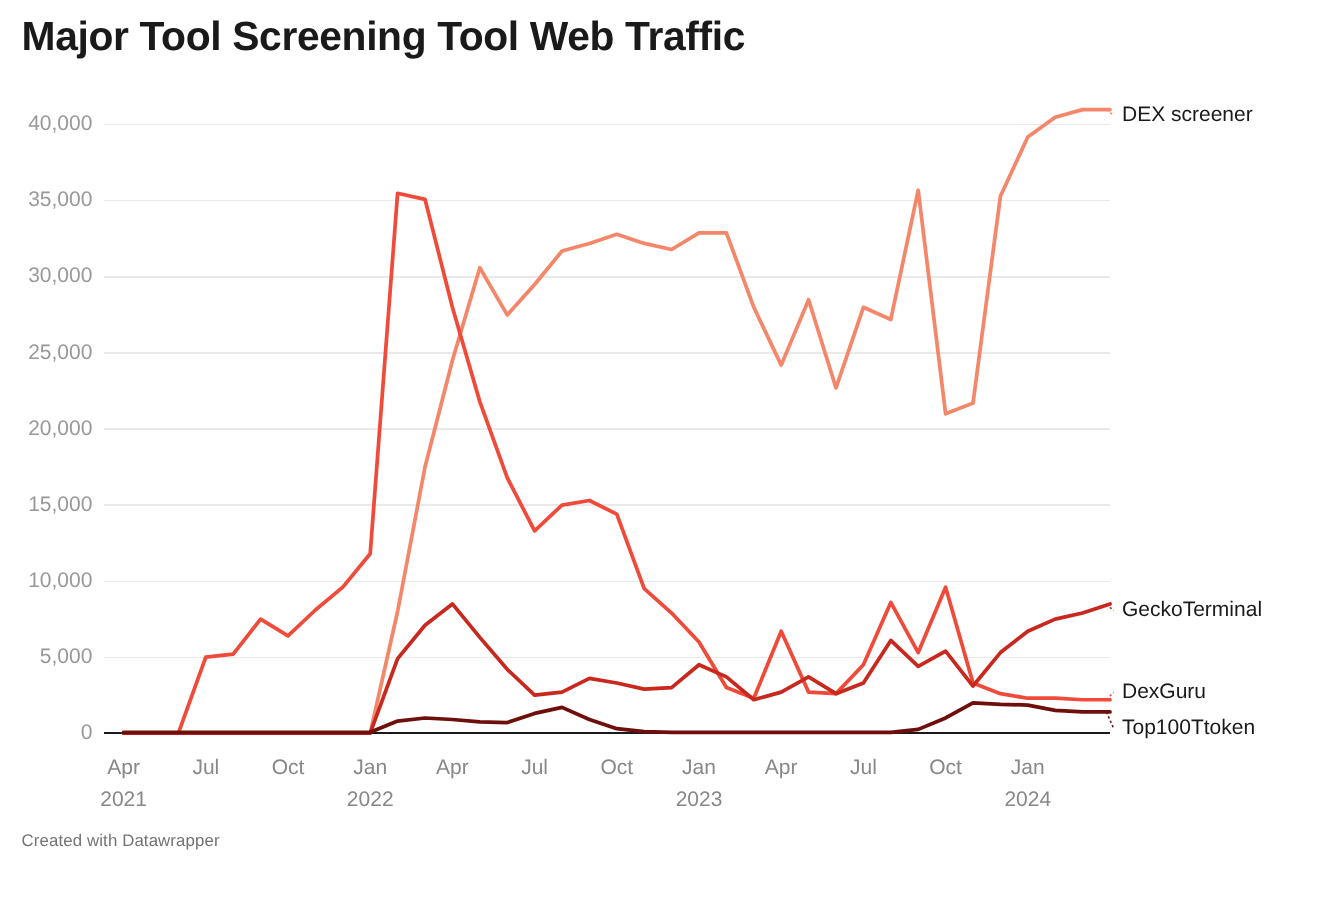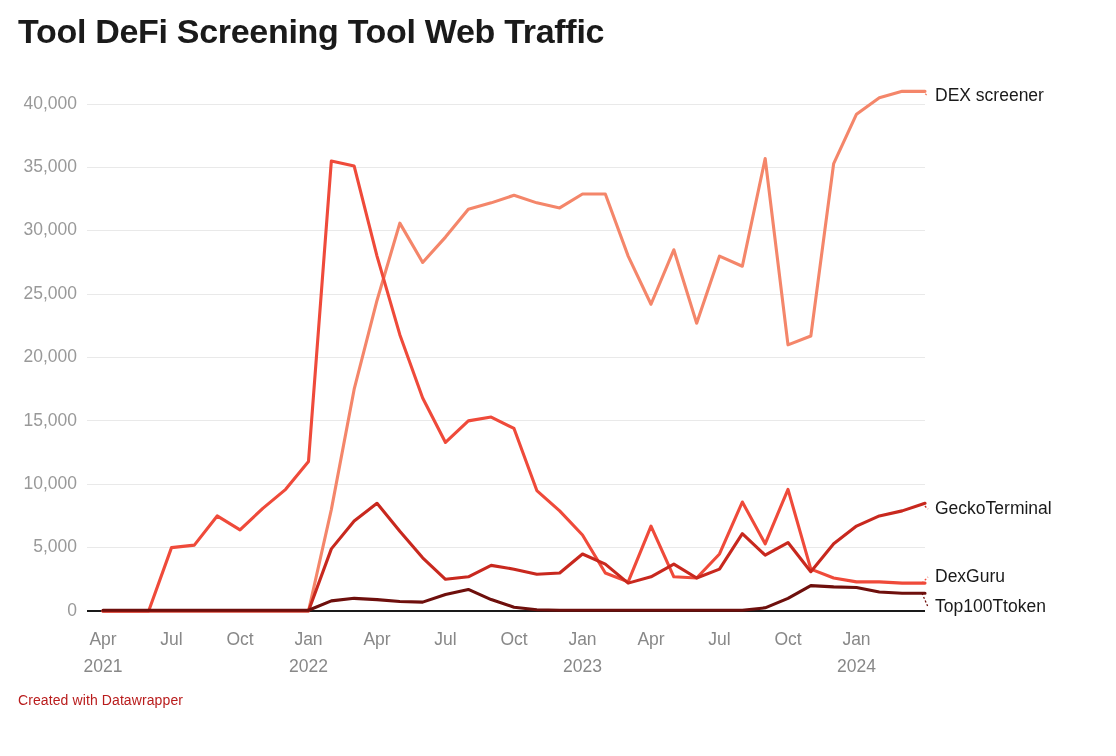--- a/index.html
+++ b/index.html
@@ -32,21 +32,21 @@
     letter-spacing: -0.3px;
     color: #1a1a1a;
     font-family: "Liberation Sans Narrow", "Liberation Sans", sans-serif;
     white-space: nowrap;
   }
   .chart-footer {
     position: absolute;
     left: 18px;
     top: 692px;
     font-size: 14px;
-    color: #b91c1c;
+    color: #737373;
     letter-spacing: 0.1px;
   }
   svg.plot {
     position: absolute;
     left: 0;
     top: 0;
     width: 1116px;
     height: 756px;
   }
   .gridline {
@@ -94,21 +94,21 @@
     stroke-width: 1.3;
     fill: none;
     stroke-dasharray: 2 2;
   }
 </style>
 </head>
 <body>
 
 <div id="chart-root">
 
-  <div class="chart-title">Tool DeFi Screening Tool Web Traffic</div>
+  <div class="chart-title">Major Tool Screening Tool Web Traffic</div>
 
   <svg class="plot" id="plot-svg" viewBox="0 0 1116 756" xmlns="http://www.w3.org/2000/svg">
       <g>
         <text x="77" y="611" class="ytick-label">0</text>
         <line x1="87" y1="547.625" x2="925" y2="547.625" class="gridline"></line>
         <text x="77" y="547.625" class="ytick-label">5,000</text>
         <line x1="87" y1="484.25" x2="925" y2="484.25" class="gridline"></line>
         <text x="77" y="484.25" class="ytick-label">10,000</text>
         <line x1="87" y1="420.875" x2="925" y2="420.875" class="gridline"></line>
         <text x="77" y="420.875" class="ytick-label">15,000</text>

